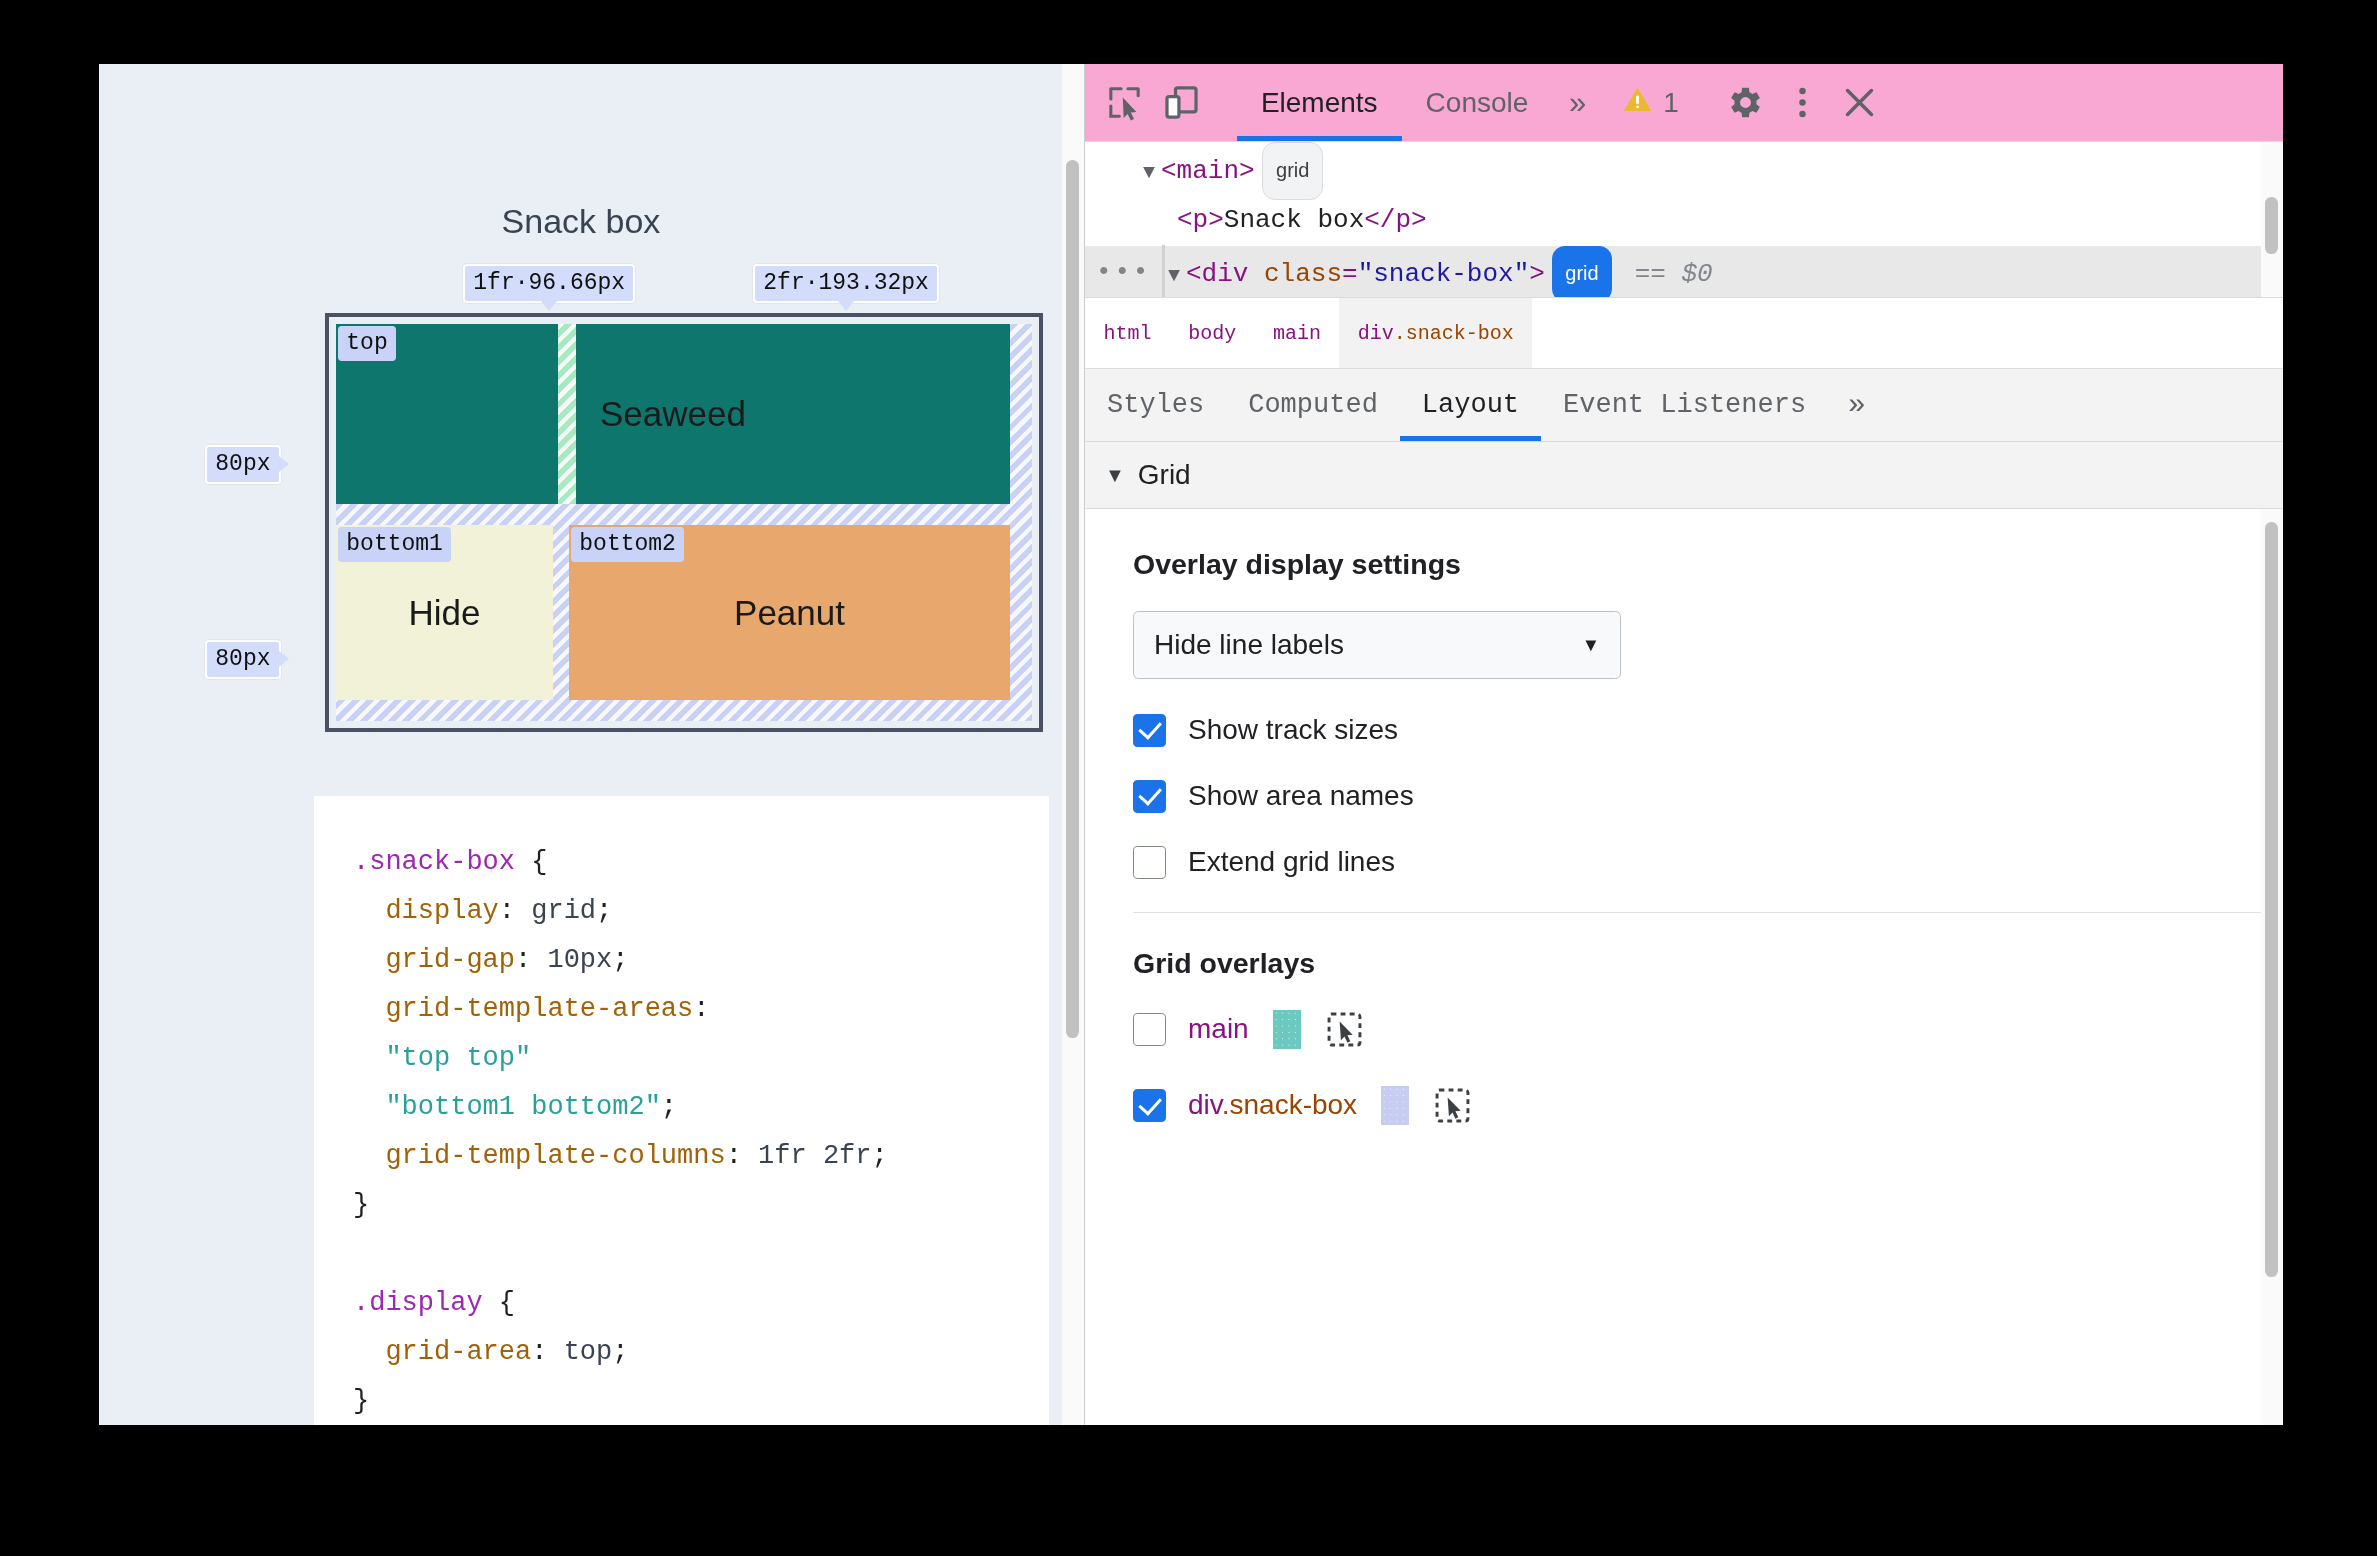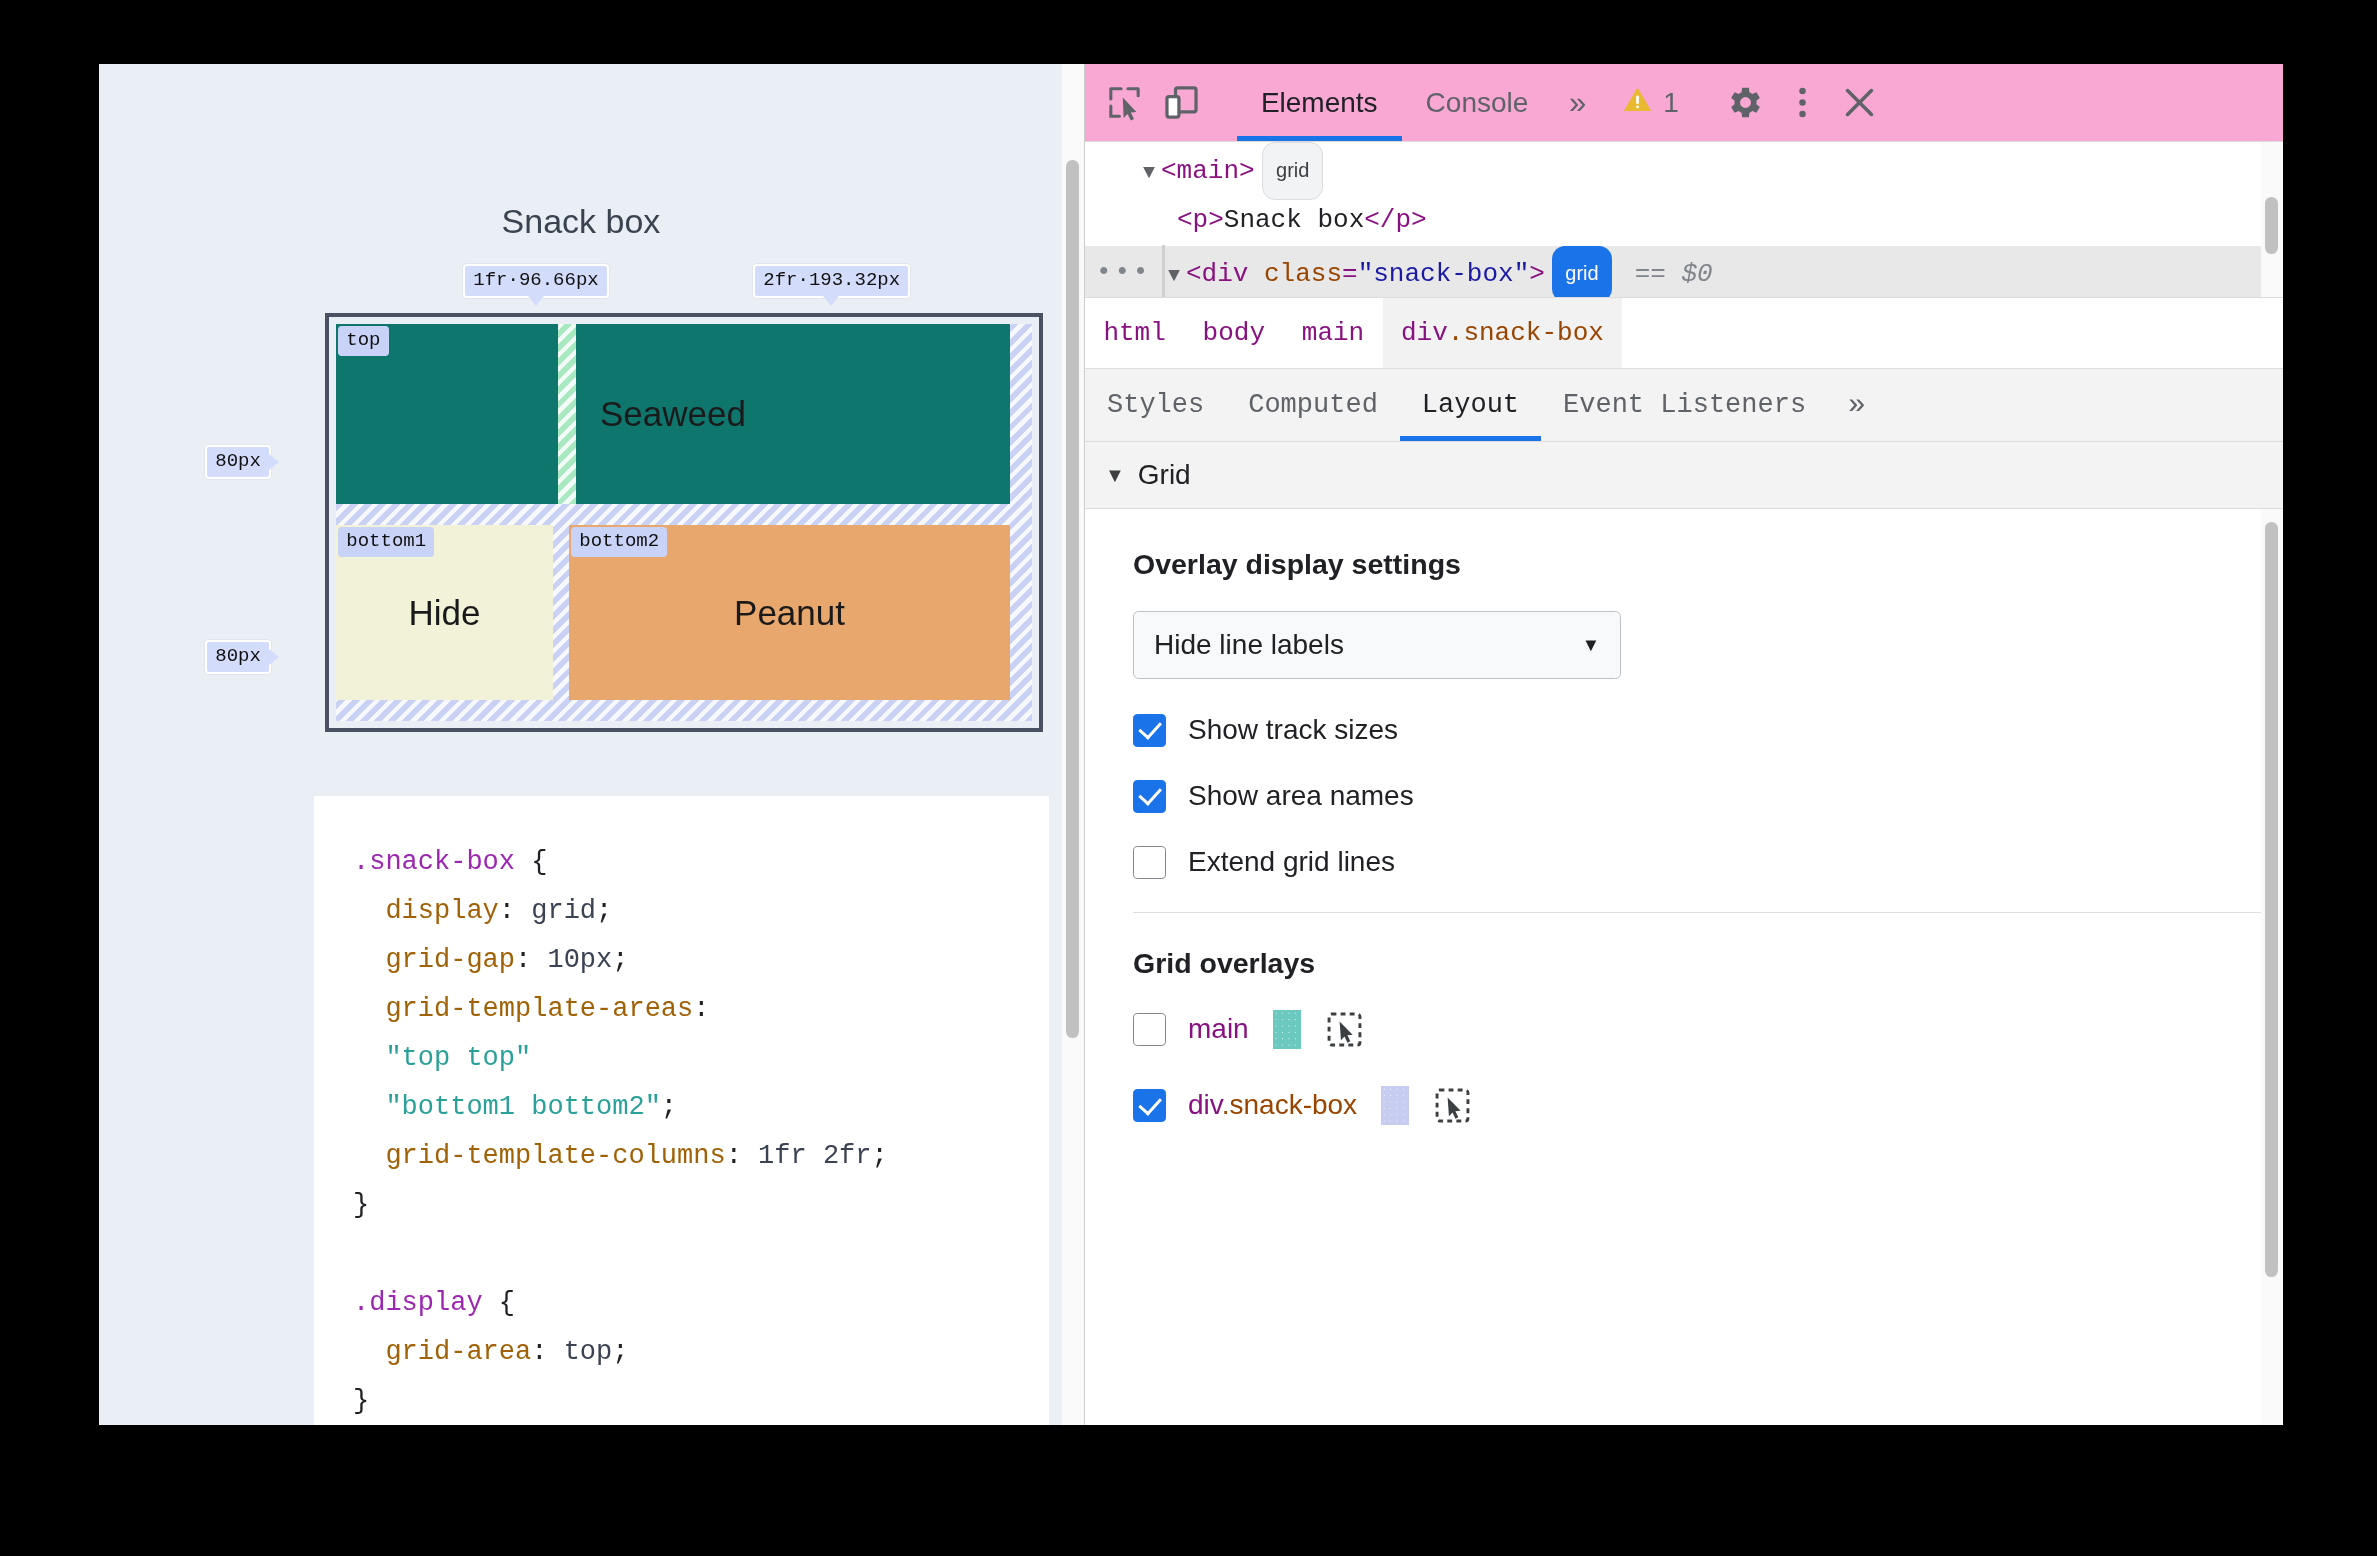--- a/index.html
+++ b/index.html
@@ -85,21 +85,21 @@
        rgba(255,255,255,0) 0px, rgba(255,255,255,0) 5.5px,
        rgba(255,255,255,.85) 5.5px, rgba(255,255,255,.85) 10px);
   }
 
   
   .lbl {
     position: absolute;
     background: #c9d3f8;
     color: #101010;
     font-family: "Liberation Mono", monospace;
-    font-size: 19px;
+    font-size: 23px;
     padding: 3.7px 8.3px 4.6px 8.3px;
     border-radius: 3.7px;
     white-space: nowrap;
     line-height: 1.15;
   }
   .lbl.tracklbl {
     background: #d3dcfb;
     border: 2.8px solid #ffffff;
     box-shadow: 0 0 0 0.9px rgba(0,0,0,.04);
   }
@@ -242,21 +242,21 @@
     background: #c1c1c1; border-radius: 6.4px;
   }
 
   
   .crumbs {
     height: 70px; min-height: 70px;
     background: #fff;
     border-bottom: 0.9px solid #dcdcdc;
     display: flex; align-items: stretch;
     font-family: "Liberation Mono", monospace;
-    font-size: 26px;
+    font-size: 20px;
   }
   .crumb {
     display: flex; align-items: center;
     padding: 0 18.4px; color: #881280; cursor: pointer;
   }
   .crumb.sel { background: #f2f2f2; }
   .crumb .cls { color: #994500; }
 
   
   .side-tabs {

